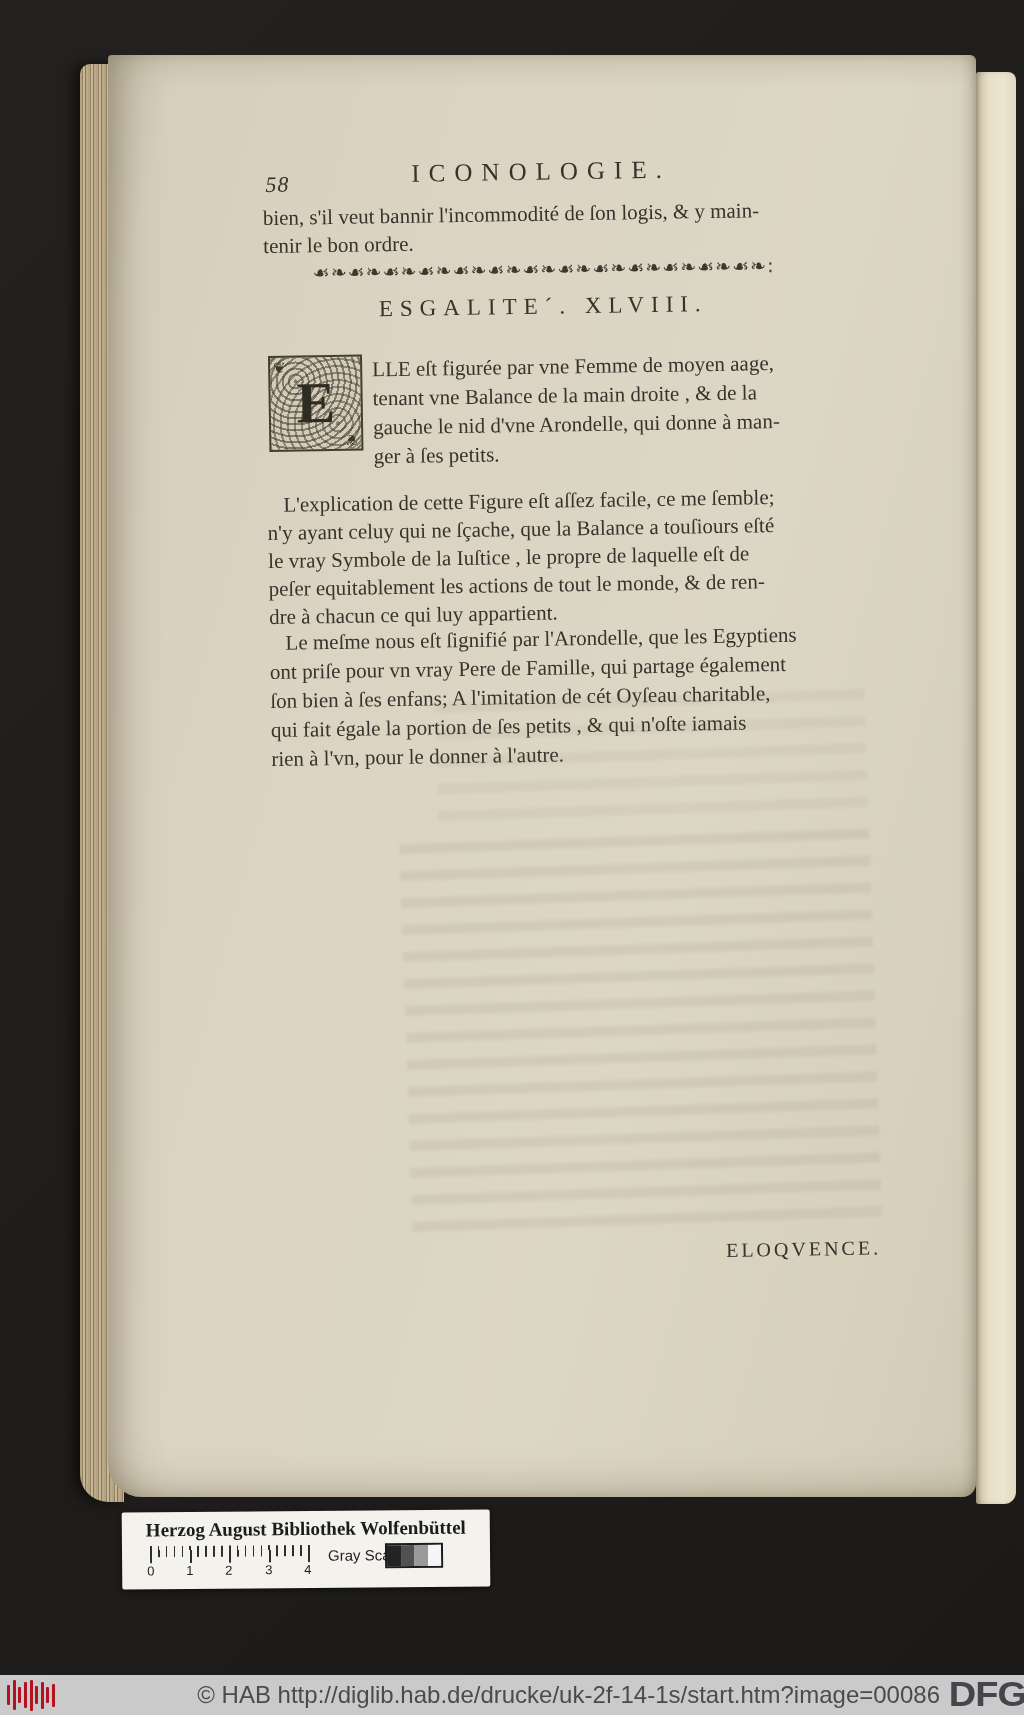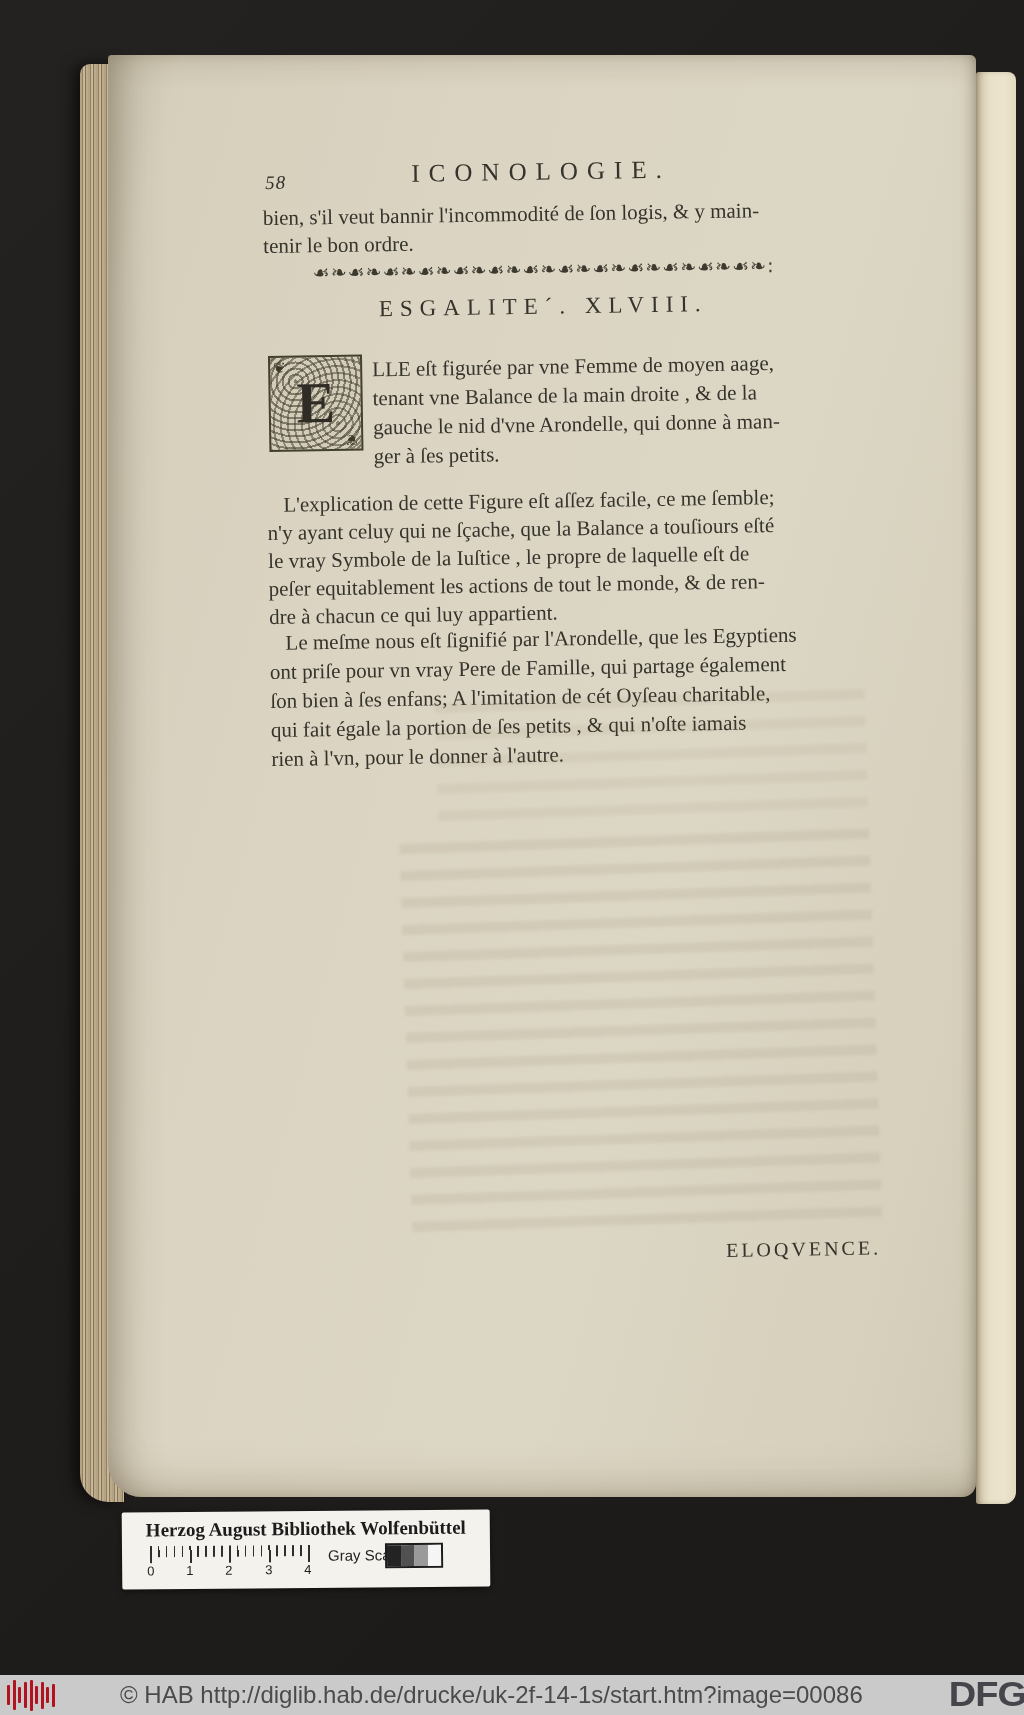--- a/index.html
+++ b/index.html
@@ -18,21 +18,21 @@
                  inset -8px 0 14px -8px rgba(95,80,55,.55),
                  inset 0 -26px 50px -30px rgba(110,92,62,.40),
                  inset 0 18px 40px -28px rgba(110,92,62,.30);}
   .page-sliver{position:absolute;left:976px;top:72px;width:40px;height:1432px;
       border-radius:3px 8px 12px 3px;
       background:linear-gradient(90deg,#cdc3a9 0%,#e8e0c9 35%,#ece4cd 70%,#e2d9c0 100%);
       box-shadow:inset 4px 0 6px -3px rgba(90,75,50,.65);}
   .page-content{position:absolute;left:0;top:0;width:868px;height:1442px;
       transform:rotate(-0.9deg);transform-origin:55% 12%;color:#35332b;}
   .line{white-space:nowrap;}
-  .folio{position:absolute;left:158px;top:112px;font-size:19px;font-style:italic;letter-spacing:1px;}
+  .folio{position:absolute;left:158px;top:112px;font-size:22px;font-style:italic;letter-spacing:1px;}
   .running-title{position:absolute;left:134px;top:102px;width:600px;text-align:center;
       font-size:25px;letter-spacing:9px;}
   .intro{position:absolute;left:155px;top:144px;font-size:21px;line-height:28px;}
   .ornament{position:absolute;left:140px;top:202px;width:590px;text-align:center;
       font-family:"DejaVu Sans",sans-serif;font-size:19px;letter-spacing:1px;color:#3c392f;}
   .section-heading{position:absolute;left:134px;top:238px;width:600px;text-align:center;
       font-size:23px;letter-spacing:7px;}
   .dropcap{position:absolute;left:158px;top:296px;width:94px;height:96px;
       border:2px solid #43402f;box-sizing:border-box;background-color:#d3ccb8;
       background-image:repeating-radial-gradient(circle at 28% 26%,rgba(62,57,42,.55) 0 2px,transparent 2px 6px),
@@ -73,21 +73,21 @@
   .gs-patch div{flex:1;}
   .gs1{background:#232323;} .gs2{background:#515151;} .gs3{background:#9a9a9a;} .gs4{background:#f5f5f5;}
   
   .bottom-bar{position:absolute;left:0;top:1675px;width:1024px;height:40px;background:#cacaca;
       font-family:"Liberation Sans",sans-serif;}
   .hab-mark{position:absolute;left:7px;top:4px;width:48px;height:32px;display:flex;
       align-items:center;justify-content:space-between;}
   .hab-mark i{display:block;width:3px;background:#b11420;border-radius:1px;}
   .hb1{height:20px;} .hb2{height:30px;} .hb3{height:16px;} .hb4{height:26px;} .hb5{height:31px;}
   .hb6{height:18px;} .hb7{height:27px;} .hb8{height:16px;} .hb9{height:23px;}
-  .copyright{position:absolute;left:120px;top:6px;width:820px;text-align:left;
+  .copyright{position:absolute;left:120px;top:6px;width:820px;text-align:right;
       font-size:24px;color:#4b4b4b;letter-spacing:0;}
   .dfg{position:absolute;right:-2px;top:-2px;font-size:38px;font-weight:bold;color:#46454c;
       letter-spacing:-1px;transform:scaleY(.92);}
 </style>
 </head>
 <body>
 
 <div class="stage">
 
   <div class="page-stack"></div>

